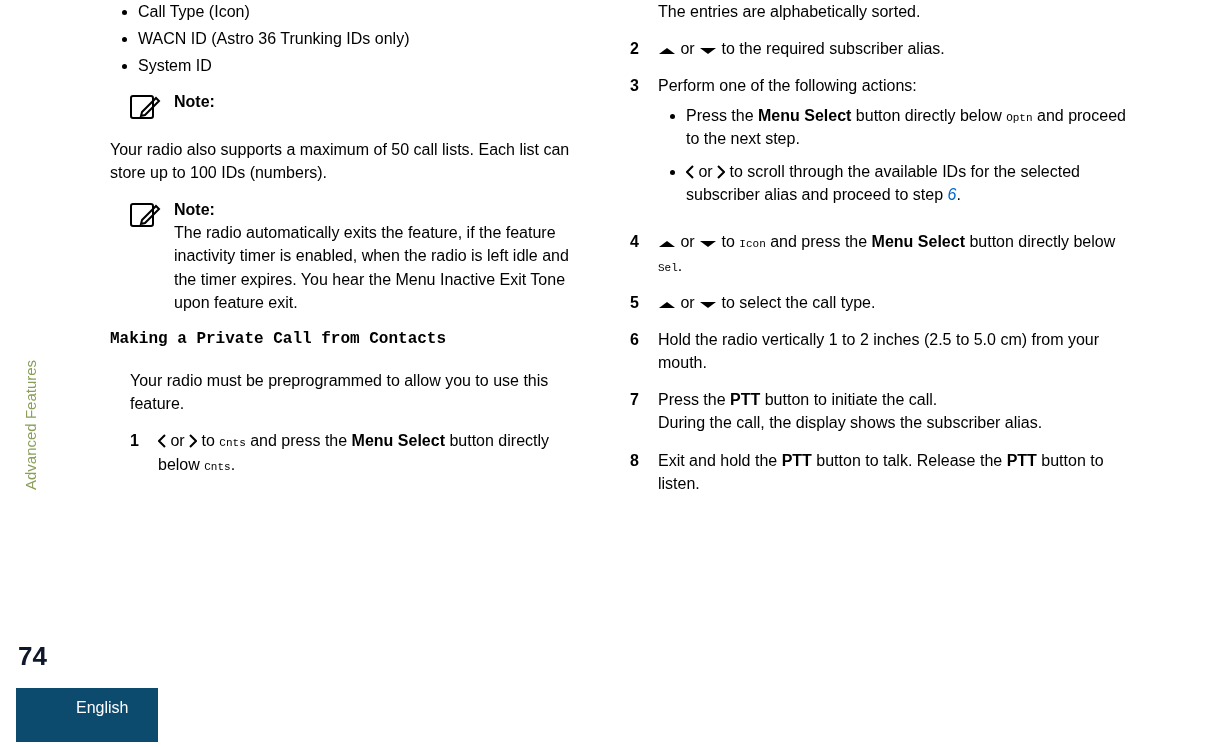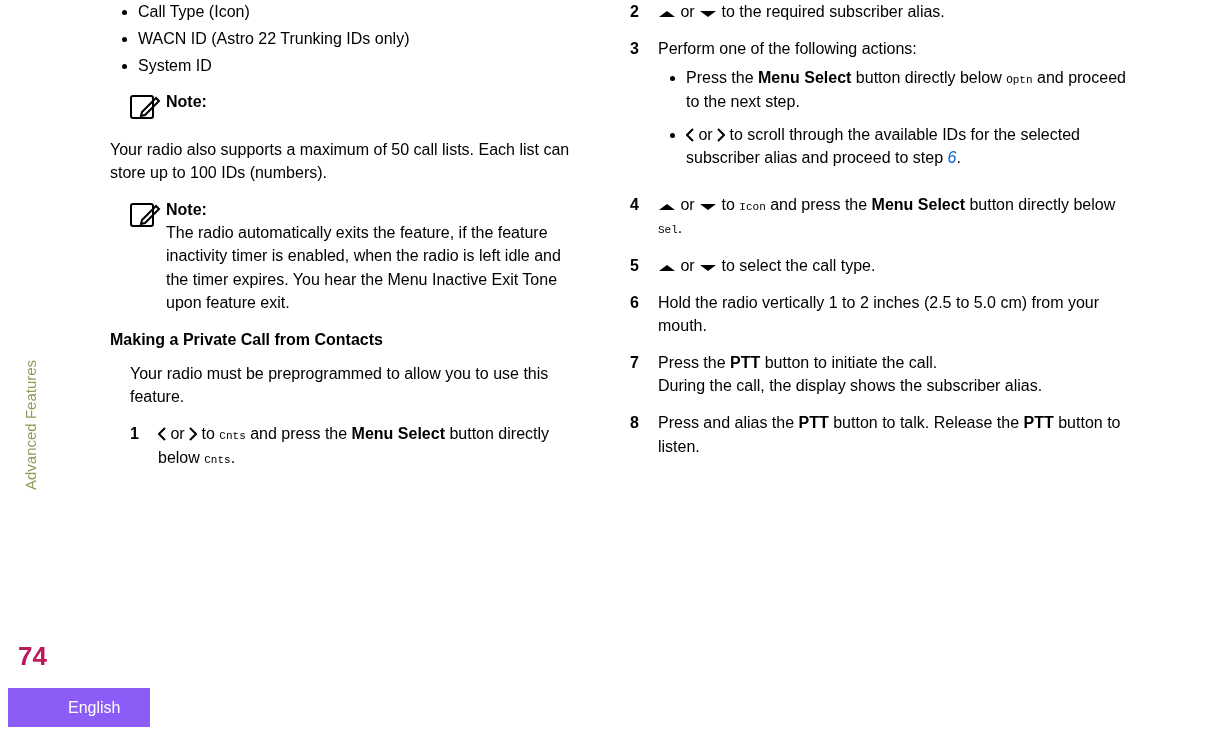--- a/index.html
+++ b/index.html
@@ -30,52 +30,52 @@
       transform: rotate(-90deg);
       transform-origin: left top;
       color: #8a9e5a;
       font-size: 15px;
       white-space: nowrap;
     }
     .page-num {
       position: absolute;
       left: 18px;
       top: 638px;
-      color: #be185d;
+      color: #0f172a;
       font-size: 26px;
       font-weight: bold;
     }
     .lang-tab {
       position: absolute;
-      left: 8px;
+      left: 16px;
       top: 688px;
-      background: #8b5cf6;
+      background: #0c4a6e;
       color: #fff;
-      padding: 8px 30px 8px 60px;
+      padding: 8px 30px 23px 60px;
       font-size: 16px;
     }
     .columns {
       display: flex;
       gap: 60px;
       flex: 1;
     }
     .col {
       flex: 1;
       max-width: 510px;
     }
     .col:first-child { padding-left: 50px; }
     .bullets { margin: 0 0 12px 28px; }
     .bullets li { list-style: disc; margin-bottom: 4px; }
     .sub-bullets { margin: 6px 0 6px 28px; }
     .sub-bullets li { list-style: disc; margin-bottom: 10px; }
-    .note-block { display: flex; gap: 4px; margin: 10px 0 14px 18px; }
+    .note-block { display: flex; gap: 12px; margin: 10px 0 14px 18px; }
     .note-icon { width: 34px; height: 34px; flex-shrink: 0; }
     .note-body .note-title { font-weight: bold; }
     .para { margin: 0 0 14px 0; }
-    .heading { font-weight: bold; margin: 10px 0 11px 0; }
+    .heading { font-weight: bold; margin: 10px 0 18px 0; font-family: Liberation Mono, monospace; }
     .indent { margin-left: 20px; }
     .step { display: flex; gap: 14px; margin-bottom: 14px; }
     .step-num { font-weight: bold; width: 14px; flex-shrink: 0; }
     .step-body { flex: 1; }
     .mono { font-family: "Courier New", monospace; font-size: 11px; }
     .link { color: #0066cc; font-style: italic; }
     .icon-inline { display: inline-block; vertical-align: -2px; }
     svg { display: block; }
   </style>
 </head>
@@ -86,21 +86,21 @@
     <div class="side-label">Advanced Features</div>
     <div class="page-num">74</div>
   </div>
   <div class="lang-tab">English</div>
 
   <div class="columns">
 
     <div class="col">
       <ul class="bullets">
         <li>Call Type (Icon)</li>
-        <li>WACN ID (Astro 22 Trunking IDs only)</li>
+        <li>WACN ID (Astro 36 Trunking IDs only)</li>
         <li>System ID</li>
       </ul>
 
       <div class="note-block">
         <span class="note-icon">
           <svg viewBox="0 0 34 34">
               <rect x="3" y="6" width="22" height="22" rx="2" fill="none" stroke="#000" stroke-width="2"></rect>
               <path d="M14 22 L28 8 L31 11 L17 25 L13 26 Z" fill="none" stroke="#000" stroke-width="2"></path>
             </svg>
         </span>
@@ -133,20 +133,21 @@
           <span class="icon-inline"><svg width="8" height="14">
                 <path d="M7 1 L1 7 L7 13" fill="none" stroke="#000" stroke-width="2"></path>
               </svg></span><span> or </span><span class="icon-inline"><svg width="8" height="14">
                 <path d="M1 1 L7 7 L1 13" fill="none" stroke="#000" stroke-width="2"></path>
               </svg></span><span> to </span><span class="mono">Cnts</span><span> and press the </span><b>Menu Select</b><span> button directly below </span><span class="mono">Cnts</span><span>.</span>
         </div>
       </div>
     </div>
 
     <div class="col">
+      <p class="para" style="margin-left:28px;">The entries are alphabetically sorted.</p>
 
       <div class="step">
         <div class="step-num">2</div>
         <div class="step-body">
           <span class="icon-inline"><svg width="18" height="10">
                 <path d="M1 8 L9 2 L17 8" fill="#000"></path>
               </svg></span><span> or </span><span class="icon-inline"><svg width="18" height="10">
                 <path d="M1 2 L9 8 L17 2" fill="#000"></path>
               </svg></span><span> to the required subscriber alias.</span>
         </div>
@@ -202,19 +203,19 @@
         <div class="step-num">7</div>
         <div class="step-body">
           <span>Press the </span><b>PTT</b><span> button to initiate the call.</span><br>
           <span>During the call, the display shows the subscriber alias.</span>
         </div>
       </div>
 
       <div class="step">
         <div class="step-num">8</div>
         <div class="step-body">
-          <span>Press and alias the </span><b>PTT</b><span> button to talk. Release the </span><b>PTT</b><span> button to listen.</span>
+          <span>Exit and hold the </span><b>PTT</b><span> button to talk. Release the </span><b>PTT</b><span> button to listen.</span>
         </div>
       </div>
 
     </div>
   </div>
 </div>
 
 </body></html>

